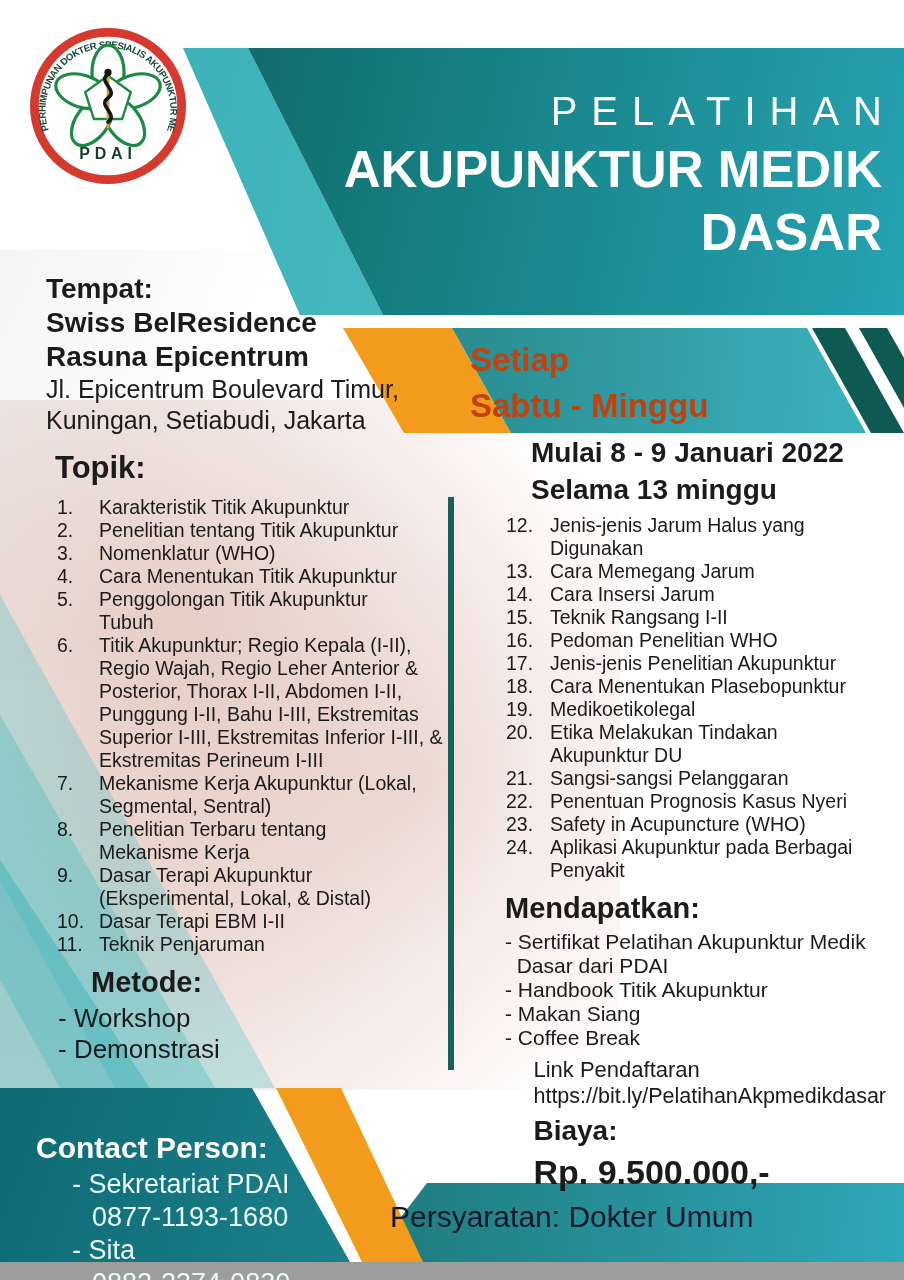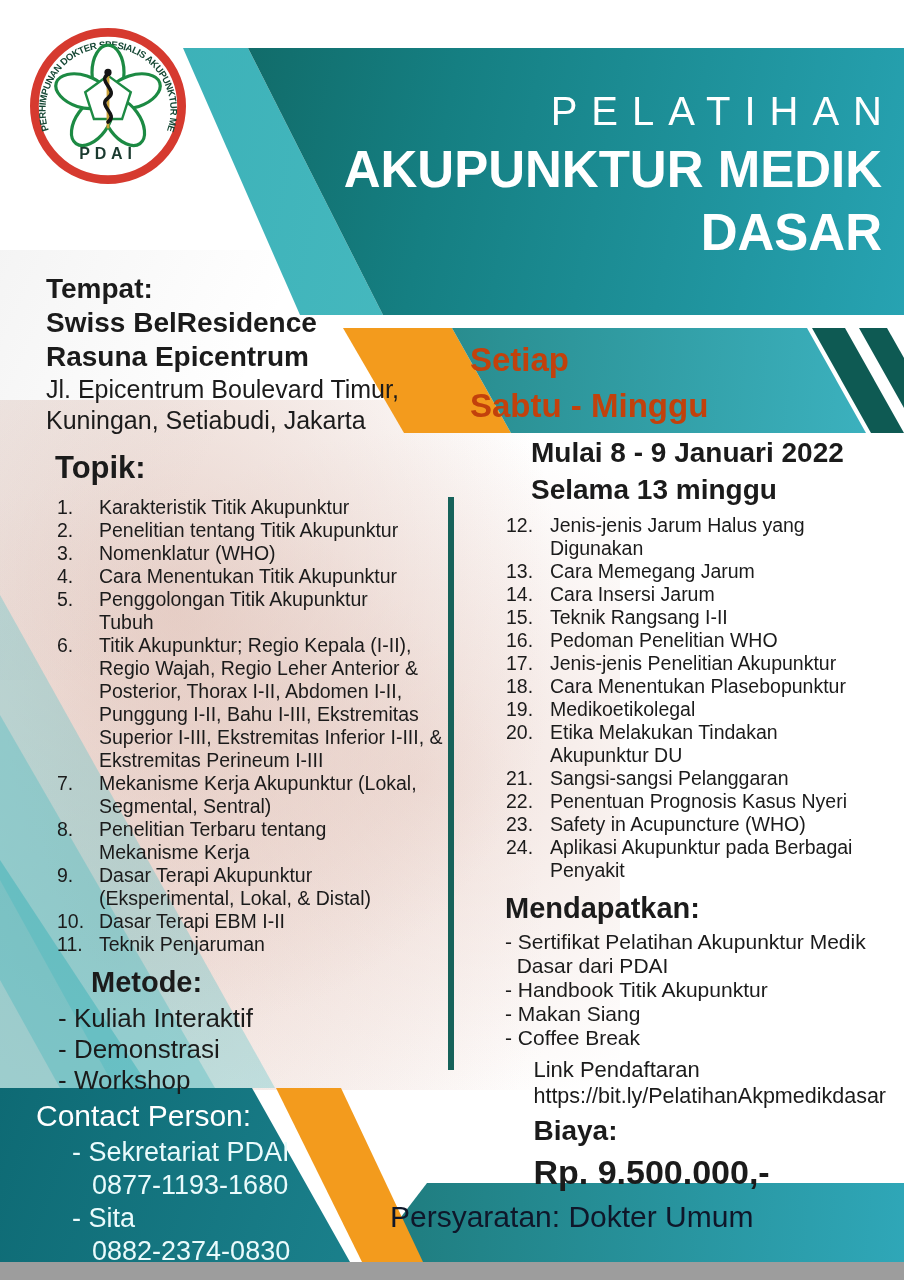--- a/index.html
+++ b/index.html
@@ -83,21 +83,21 @@
   .fee-block .by{font-size:28px;font-weight:700;line-height:34px;margin-top:4px;}
   .fee-block .amt{font-size:34px;font-weight:700;line-height:48px;}
 
   
   .cp-shape{left:0;top:1088px;width:904px;height:174px;z-index:3;
     background:linear-gradient(110deg,#0e6a74,#2b9daa);
     clip-path:polygon(0 0,252px 0,350px 174px,0 174px);}
   .cp-orange{left:0;top:1088px;width:904px;height:174px;z-index:4;
     background:#f39b1d;clip-path:polygon(276px 0,341px 0,423px 174px,362px 174px);}
   .cp-text{left:36px;top:1096px;z-index:6;color:#eafbfc;}
-  .cp-text .cl{font-size:30px;font-weight:400;line-height:40px;color:#ffffff;}
+  .cp-text .cl{font-size:30px;font-weight:700;line-height:40px;color:#ffffff;margin-top:32px;}
   .cp-text .ce{font-size:27px;line-height:33px;margin-left:36px;}
   .cp-text .ph{padding-left:20px;}
 
   
   .req-band{left:0;top:1183px;width:904px;height:81px;z-index:3;
     background:linear-gradient(95deg,#135c53,#2fa7b8);
     clip-path:polygon(427px 0,904px 0,904px 81px,365px 81px);}
   .req-text{left:390px;top:1200px;width:494px;color:#0f172a;
     font-size:30px;z-index:5;}
   .footer{left:0;top:1262px;width:904px;height:18px;background:#9d9d9d;z-index:3;}
@@ -283,23 +283,22 @@
       </div>
     <div class="li">
         <span class="num">24.</span>
         <span class="txt pre">Aplikasi Akupunktur pada Berbagai
 Penyakit</span>
       </div>
   </div>
 
   <div class="abs sec-label lbl-metode">Metode:</div>
   <div class="abs methods">
-    <div>- Kuliah Interaktif</div>
+    <div>- Workshop</div>
     <div>- Demonstrasi</div>
-    <div>- Workshop</div>
   </div>
 
   <div class="abs sec-label lbl-mendapatkan">Mendapatkan:</div>
   <div class="abs benefits">
     <div class="pre">- Sertifikat Pelatihan Akupunktur Medik
   Dasar dari PDAI</div>
     <div class="pre">- Handbook Titik Akupunktur</div>
     <div class="pre">- Makan Siang</div>
     <div class="pre">- Coffee Break</div>
   </div>

